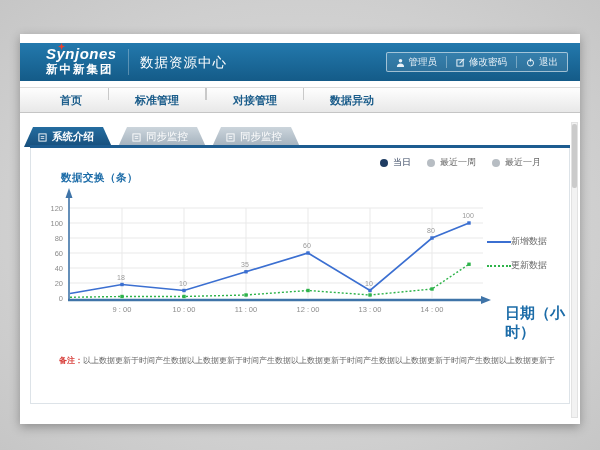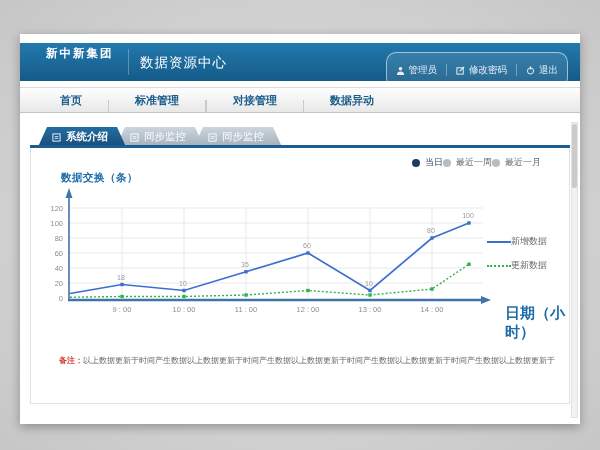--- a/index.html
+++ b/index.html
@@ -14,48 +14,48 @@
   .hdr { position:absolute; left:0; top:9px; width:100%; height:38px;
          background:linear-gradient(#2379ad,#145b88); }
   .brand { position:absolute; left:26px; top:3px; color:#fff; }
   .brand-en { font-size:15px; font-weight:bold; font-style:italic; letter-spacing:.5px; position:relative; line-height:16px;}
   .brand-en .star { position:absolute; left:12px; top:-3px; width:7px; height:7px; background:#e8412f;
         clip-path:polygon(50% 0,63% 37%,100% 50%,63% 63%,50% 100%,37% 63%,0 50%,37% 37%); }
   .brand-cn { font-size:11.5px; font-weight:bold; letter-spacing:2px; line-height:15px; text-align:left;}
   .hdr-divider { position:absolute; left:108px; top:6px; width:1px; height:26px; background:rgba(255,255,255,.28); }
   .app-title { position:absolute; left:120px; top:11px; color:#fff; font-size:13.5px; letter-spacing:1px; }
 
-  .user-pill { position:absolute; right:12px; top:9px; height:36px; display:flex; align-items:center;
-               border:1px solid rgba(255,255,255,.55); border-radius:10px; background:rgba(255,255,255,.10); }
+  .user-pill { position:absolute; right:12px; top:9px; height:20px; display:flex; align-items:center;
+               border:1px solid rgba(255,255,255,.55); border-radius:2px; background:rgba(255,255,255,.10); }
   .user-item { display:flex; align-items:center; gap:4px; padding:0 9px; color:#eaf2f8; font-size:9.5px; cursor:pointer; height:12px;}
   .user-item + .user-item { border-left:1px solid rgba(255,255,255,.35); }
   .uicon { width:9px; height:9px; display:inline-block; }
 
   
   .nav { position:absolute; left:0; top:53px; width:100%; height:26px;
          background:linear-gradient(#fefefe,#e8e8e8); border-top:1px solid #dcdcdc; border-bottom:1px solid #c5c5c5;
-         display:flex; align-items:flex-end; padding-left:14px; }
+         display:flex; align-items:flex-start; padding-left:14px; }
   .nav-item { font-size:11px; font-weight:bold; color:#1a5c8a; padding:0 26px; cursor:pointer; line-height:24px; }
   .nav-sep { width:1px; height:12px; background:#c9c9c9; }
 
   
-  .tabbar { position:absolute; left:18px; top:93px; height:20px; display:flex; }
+  .tabbar { position:absolute; left:4px; top:93px; height:20px; display:flex;gap:16px; }
   .tab { height:20px; padding:0 18px 0 14px; margin-right:-10px; display:flex; align-items:center; gap:5px;
          font-size:10.5px; color:#fff; cursor:pointer;
          clip-path:polygon(9px 0, calc(100% - 9px) 0, 100% 100%, 0 100%); }
   .tab.inactive { background:linear-gradient(#ccd5dc,#a2b0bc); z-index:1; }
   .tab.active { background:linear-gradient(#246da0,#174f7c); font-weight:bold; z-index:2; }
   .tab .ticon { width:9px; height:9px; }
   .tab-underline { position:absolute; left:10px; top:111px; width:540px; height:2.5px; background:#1d5c90; z-index:3;}
 
   
   .card { position:absolute; left:10px; top:113px; width:540px; height:257px;
           background:#fff; border:1px solid #dde3e8; border-top:none; }
 
-  .radio-row { position:absolute; top:9px; right:28px; display:flex; align-items:center; }
+  .radio-row { position:absolute; top:9px; right:28px; display:flex; gap:16px; align-items:center; }
   .radio { display:flex; align-items:center; gap:5px; cursor:pointer; }
   .radio .dot { width:8px; height:8px; border-radius:50%; }
   .radio .dot.on { background:#1e3c62; }
   .radio .dot.off { background:#b7bdc3; }
   .radio .rlabel { font-size:9px; color:#666; }
   .radio.sel .rlabel { color:#33425e; }
 
   .y-title { position:absolute; left:30px; top:24px; font-size:10.5px; font-weight:bold; color:#1c6ca8; letter-spacing:.5px;}
   .x-title { position:absolute; left:474px; top:157px; font-size:15px; font-weight:bold; color:#1c6ca8; }
 
@@ -74,20 +74,24 @@
   .sbar { position:absolute; right:2px; top:88px; width:7px; height:296px; background:#f2f2f2; border:1px solid #e2e2e2; }
   .sthumb { position:absolute; left:0; top:1px; width:5px; height:64px; background:#cbcbcb; border-radius:2px; }
 </style>
 </head>
 <body>
 
 <div class="window">
 
   <div class="hdr">
     <div class="brand">
+      <div class="brand-en">
+        <span>Synjones</span>
+        <span class="star"></span>
+      </div>
       <div class="brand-cn">新中新集团</div>
     </div>
     <div class="hdr-divider"></div>
     <div class="app-title">数据资源中心</div>
 
     <div class="user-pill">
       <div class="user-item">
         <svg class="uicon" viewBox="0 0 10 10">
           <circle cx="5" cy="3" r="2" fill="#eaf2f8"></circle>
             <path d="M1 10 Q1 6 5 6 Q9 6 9 10 Z" fill="#eaf2f8"></path>

